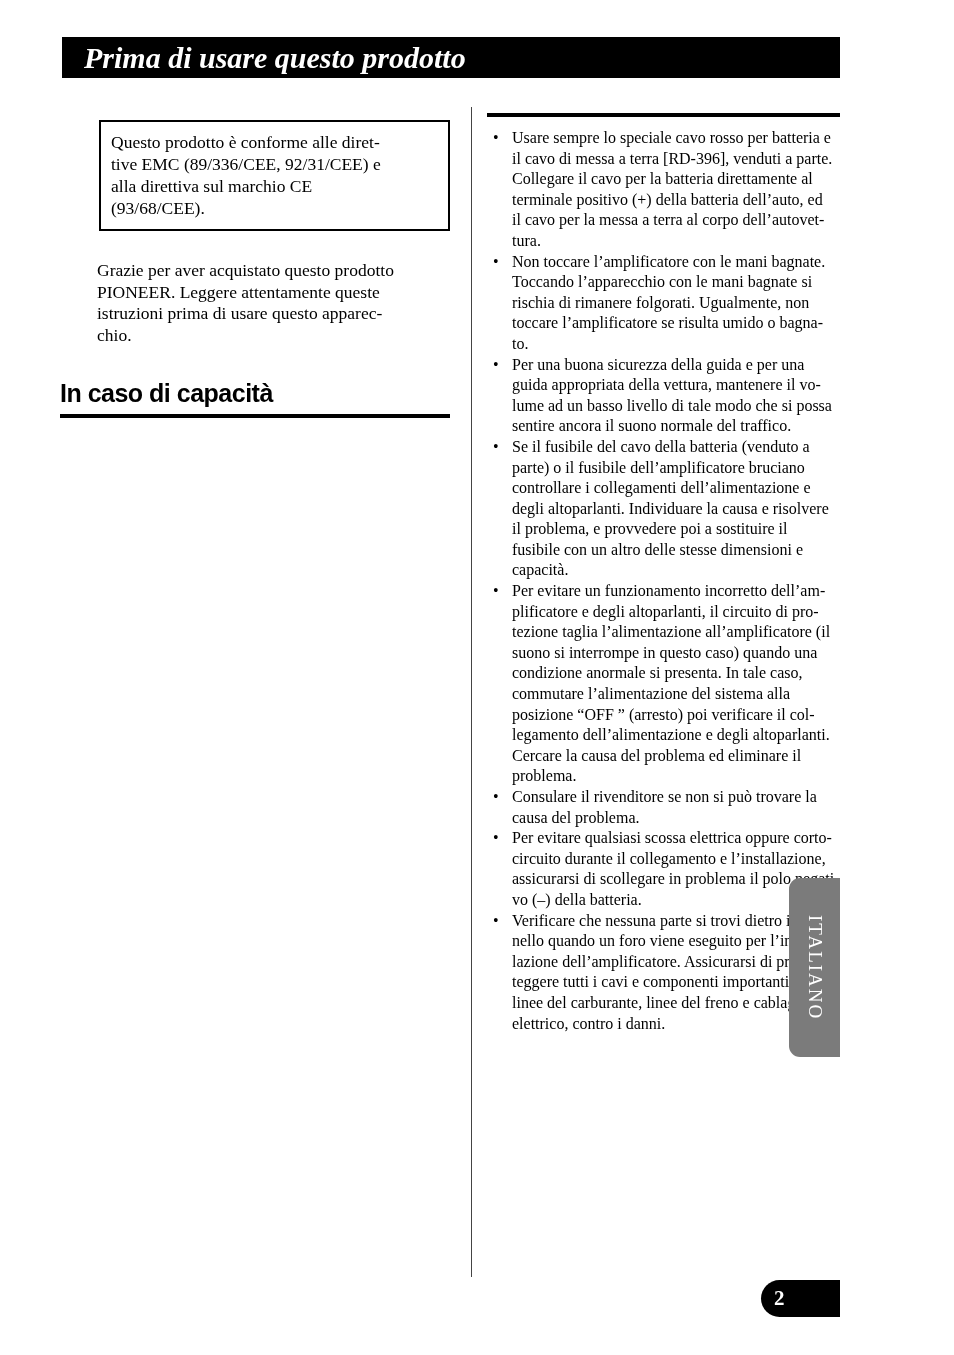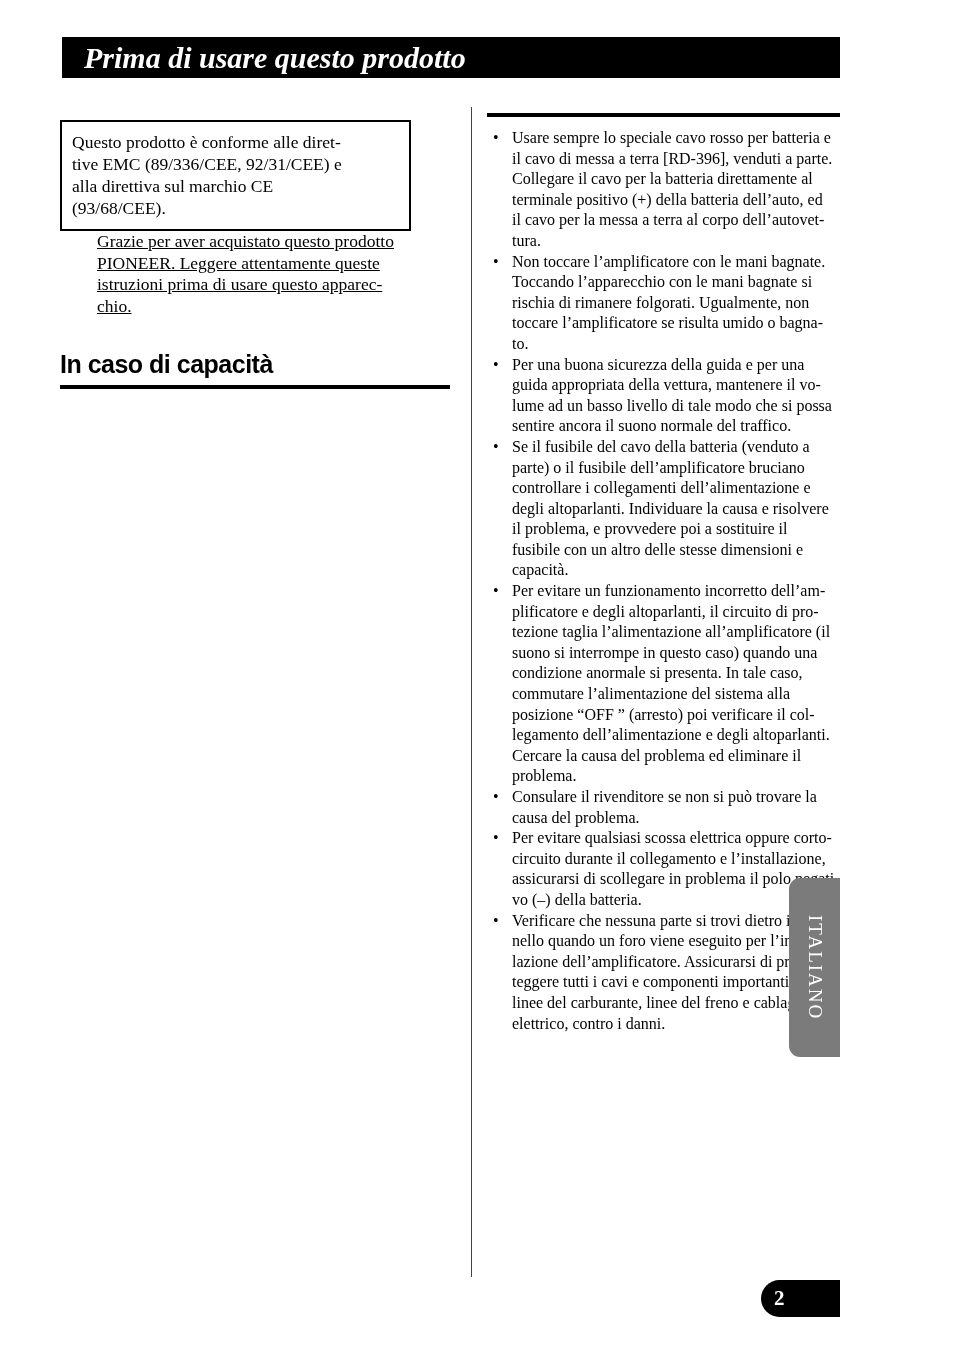--- a/index.html
+++ b/index.html
@@ -39,35 +39,36 @@
   }
 
   
   .left-col {
     position: absolute;
     left: 60px;
     top: 110px;
     width: 392px;
   }
   .notice-box {
+    margin-left: 39px;
     margin-top: 10px;
     width: 327px;
     border: 2px solid #000000;
     padding: 9px 10px 10px 10px;
     font-size: 17.5px;
     line-height: 22px;
     white-space: pre-line;
   }
   .intro {
     margin-left: 37px;
+    margin-top: 29px;
     width: 353px;
     font-size: 17.5px;
     line-height: 21.5px;
     white-space: pre-line;
-    text-decoration: underline;
   }
   .section-title {
     margin-top: 33px;
     font-family: "Liberation Sans", sans-serif;
     font-weight: 700;
     font-size: 25px;
     letter-spacing: -0.5px;
     white-space: nowrap;
   }
   .section-rule {

